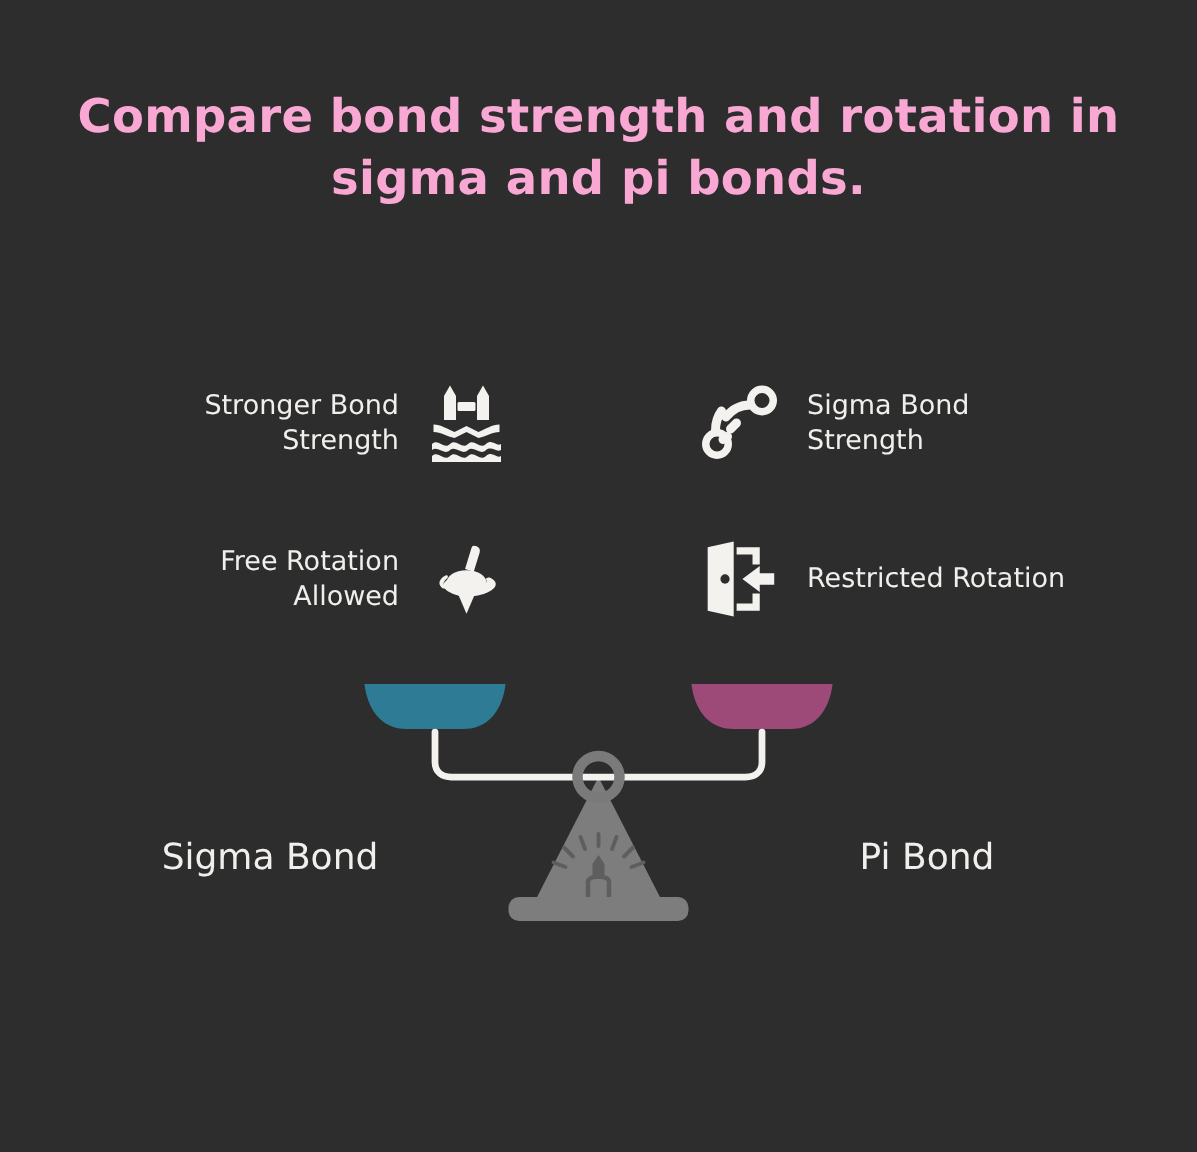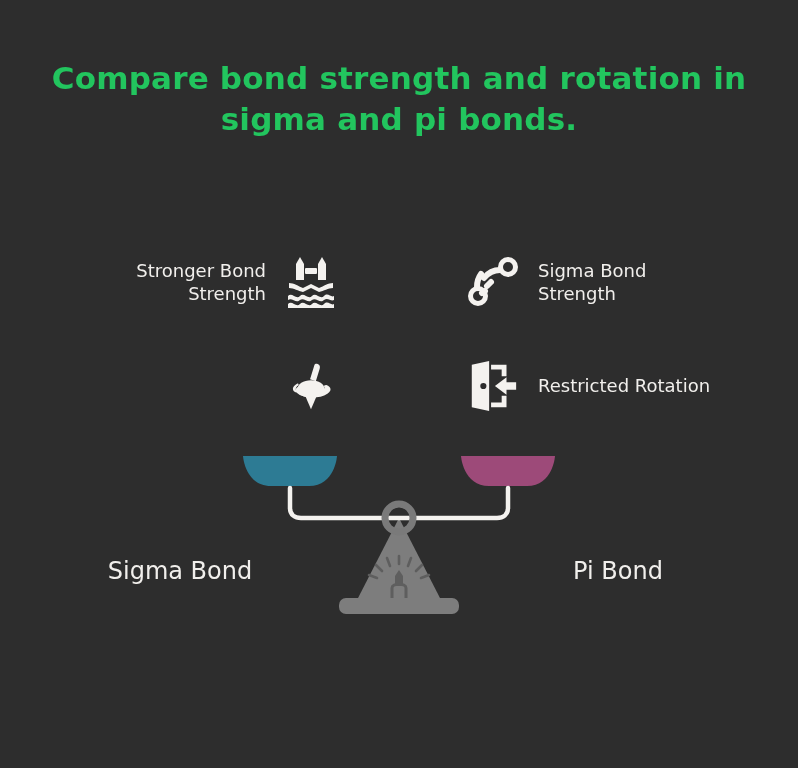--- a/index.html
+++ b/index.html
@@ -21,21 +21,21 @@
     height: 768px;
   }
 
   
   .title {
     position: absolute;
     top: 58px;
     left: 50px;
     width: 698px;
     text-align: center;
-    color: #22c55e;
+    color: #f9a8d4;
     font-family: "DejaVu Sans", sans-serif;
     font-size: 31px;
     font-weight: bold;
     line-height: 1.32;
     letter-spacing: 0.2px;
   }
 
   
   .features {
     position: absolute;
@@ -136,20 +136,22 @@
 
           <path d="M5 42 C9 38 13 46 17 42 C21 38 25 46 29 42 C33 38 37 46 41 42 C45 38 48 44 51 42
                    L51 46 C48 48 45 43 41 46 C37 50 33 43 29 46 C25 50 21 43 17 46 C13 50 9 43 5 46 Z"></path>
           <path d="M5 50 C9 46 13 54 17 50 C21 46 25 54 29 50 C33 46 37 54 41 50 C45 46 48 52 51 50
                    L51 54 L5 54 Z"></path>
         </svg>
       </div>
     </div>
 
     <div class="feature feat-left" id="feature-free-rotation">
+      <div class="label">Free Rotation
+Allowed</div>
       <div class="icon-box">
         <svg width="54" height="54" viewBox="0 0 56 56" fill="#f4f2ef">
 
           <path d="M33 5 C36 5 38 7 37 10 L33 23 L27 21 L31 8 C31.5 6 32 5 33 5 Z"></path>
 
           <path d="M28 22 C36 22 42 26 42 31 C42 36 36 40 28 40 C20 40 14 36 14 31 C14 26 20 22 28 22 Z"></path>
 
           <path d="M22 38 L34 38 L28 52 Z"></path>
 
           <path d="M44 27 C49 29 50 33 45 36 C39 40 29 41 21 39 C14 37 10 33 13 30

